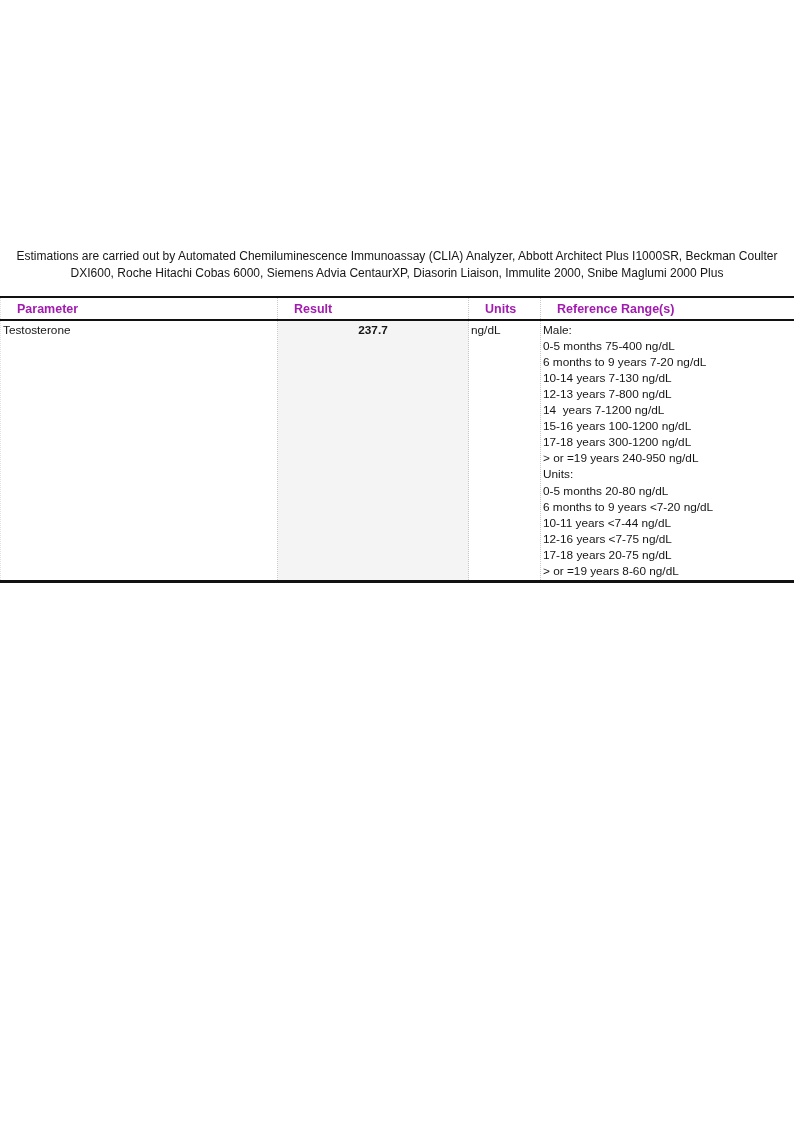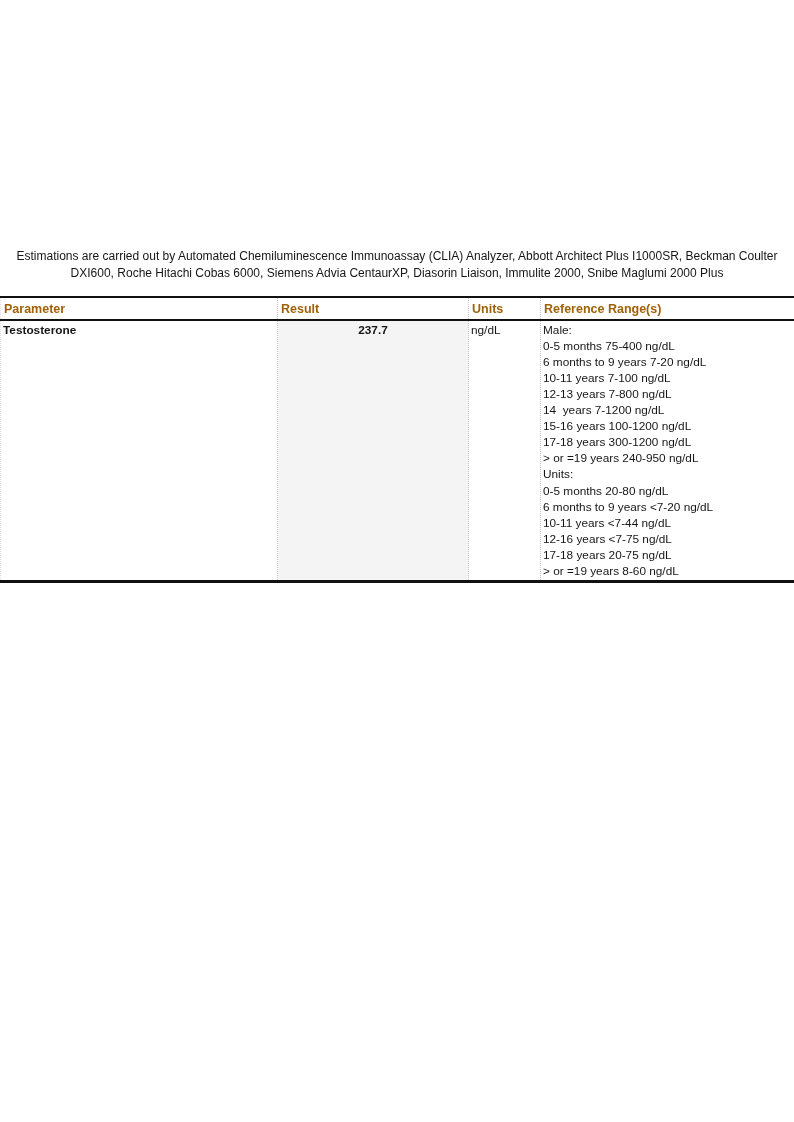--- a/index.html
+++ b/index.html
@@ -47,42 +47,42 @@
   .col-param  { width: 277px; }
   .col-result { width: 191px; }
   .col-units  { width: 72px;  }
   .col-ref    { width: 254px; }
 
   .results-table th {
     text-align: left;
     font-size: 12.5px;
     line-height: 16px;
     font-weight: 700;
-    color: #a16207;
-    padding: 3px 2px 2px 3px;
+    color: #a21caf;
+    padding: 3px 2px 2px 16px;
     border-top: 2px solid var(--rule-color);
     border-bottom: 2px solid var(--rule-color);
   }
   .results-table th + th,
   .results-table td + td {
     border-left: 1px dotted var(--dot-color);
   }
   .results-table th:first-child,
   .results-table td:first-child {
     border-left: 1px dotted #e0e0e0;
   }
   .results-table td {
     vertical-align: top;
     font-size: 11.8px;
     line-height: 16.1px;
     border-bottom: 3px solid var(--rule-color);
     padding: 1px 2px 1px 2px;
   }
   .td-param {
-    font-weight: 700;
+    font-weight: 400;
     padding-left: 3px;
   }
   .td-result {
     background: var(--result-bg);
     text-align: center;
     font-weight: 700;
   }
   .td-units {
     padding-left: 2px;
     margin-top: 8px;
@@ -119,21 +119,21 @@
     </thead>
     <tbody>
       <tr>
         <td class="td-param">Testosterone</td>
         <td class="td-result">237.7</td>
         <td class="td-units">ng/dL</td>
         <td class="td-ref">
           <div class="ref-line">Male:</div>
           <div class="ref-line">0-5 months 75-400 ng/dL</div>
           <div class="ref-line">6 months to 9 years 7-20 ng/dL</div>
-          <div class="ref-line">10-11 years 7-100 ng/dL</div>
+          <div class="ref-line">10-14 years 7-130 ng/dL</div>
           <div class="ref-line">12-13 years 7-800 ng/dL</div>
           <div class="ref-line">14  years 7-1200 ng/dL</div>
           <div class="ref-line">15-16 years 100-1200 ng/dL</div>
           <div class="ref-line">17-18 years 300-1200 ng/dL</div>
           <div class="ref-line">&gt; or =19 years 240-950 ng/dL</div>
           <div class="ref-line">Units:</div>
           <div class="ref-line">0-5 months 20-80 ng/dL</div>
           <div class="ref-line">6 months to 9 years &lt;7-20 ng/dL</div>
           <div class="ref-line">10-11 years &lt;7-44 ng/dL</div>
           <div class="ref-line">12-16 years &lt;7-75 ng/dL</div>

